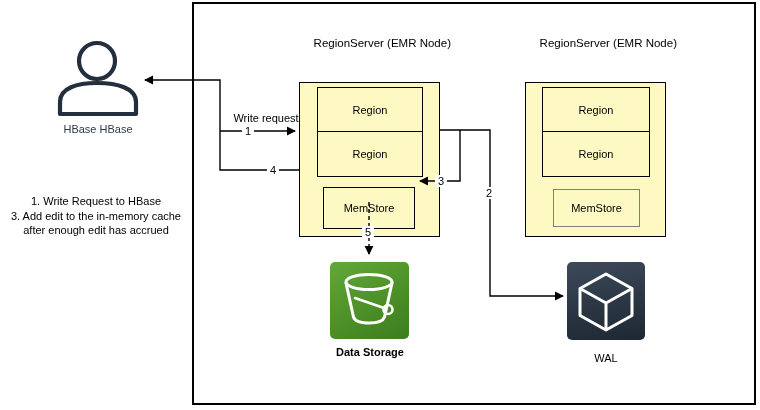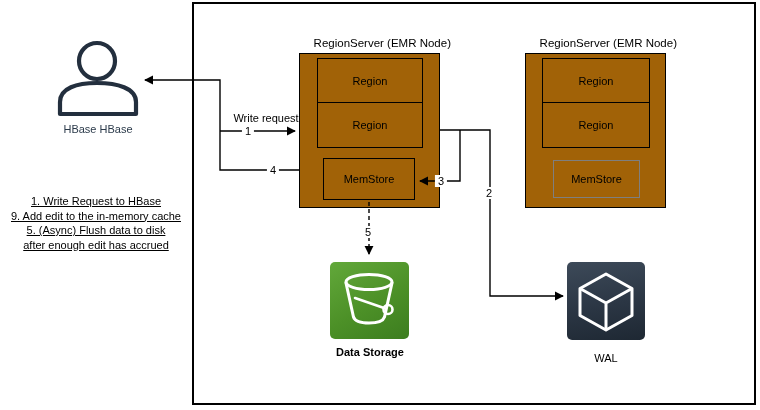--- a/index.html
+++ b/index.html
@@ -6,36 +6,36 @@
   #canvas{
     position:relative;width:760px;height:410px;background:#fff;
     font-family:"Liberation Sans", sans-serif;color:#000;overflow:hidden;
   }
   .abs{position:absolute;}
   .frame{
     position:absolute;left:192px;top:2px;width:564px;height:403px;
     border:2px solid #000;box-sizing:border-box;background:#fff;
   }
   .box{
-    position:absolute;background:#a16207;border:1.5px solid #000;box-sizing:border-box;
-    display:flex;align-items:center;justify-content:center;font-size:11px;white-space:nowrap;
+    position:absolute;background:#fef9c3;border:1.5px solid #000;box-sizing:border-box;
+    display:flex;align-items:center;justify-content:center;font-size:11px;white-space:nowrap;margin-top:29px;
   }
   .grp-title{
     position:absolute;font-size:11.5px;text-align:right;white-space:nowrap;
   }
   .edge-label{
     position:absolute;transform:translate(-50%,-50%);background:#fff;
     padding:0 3px;font-size:11px;line-height:12px;z-index:4;
   }
   .caption{
     position:absolute;font-size:11px;text-align:center;white-space:nowrap;
   }
   .steps{
     position:absolute;left:0px;top:194px;width:192px;text-align:center;
-    font-size:11px;line-height:14.5px;text-decoration:underline;
+    font-size:11px;line-height:14.5px;
   }
   .icon-tile{position:absolute;border-radius:5px;}
   .tile-green{background:linear-gradient(150deg,#62a83a 0%,#4c9027 55%,#3c7d1f 100%);}
   .tile-dark{background:linear-gradient(170deg,#3d4a59 0%,#2b3644 55%,#1e2833 100%);}
   svg{display:block;}
   #connectors{position:absolute;left:0;top:0;z-index:3;pointer-events:none;}
 </style>
 </head>
 <body>
 
@@ -46,22 +46,21 @@
   <div class="abs" style="left:56px;top:40px;width:86px;height:80px;z-index:2;">
     <svg width="86" height="80" viewBox="0 0 86 80">
       <circle cx="41" cy="21" r="18" fill="none" stroke="#232f3e" stroke-width="4.2"></circle>
       <path d="M 4,74 L 4,62 C 4,48 21,43 41,43 C 61,43 80,48 80,62 L 80,74 Z" fill="none" stroke="#232f3e" stroke-width="4.2" stroke-linejoin="round"></path>
     </svg>
   </div>
   <div class="caption" style="left:48px;top:123px;width:100px;color:#2b3a4a;">HBase HBase</div>
 
   <div class="steps">
     <div>1. Write Request to HBase</div>
-    <div>9. Add edit to the in-memory cache</div>
-    <div>5. (Async) Flush data to disk</div>
+    <div>3. Add edit to the in-memory cache</div>
     <div>after enough edit has accrued</div>
   </div>
 
   <div class="grp-title" style="left:289px;top:37px;width:162px;">RegionServer (EMR Node)</div>
   <div class="box" style="left:299px;top:53px;width:141px;height:155px;"></div>
   <div class="box" style="left:317px;top:58px;width:106px;height:45px;z-index:2;">Region</div>
   <div class="box" style="left:317px;top:101.5px;width:106px;height:46px;z-index:2;">Region</div>
   <div class="box" style="left:323px;top:158px;width:92px;height:42px;z-index:2;">MemStore</div>
 
   <div class="grp-title" style="left:515px;top:37px;width:162px;">RegionServer (EMR Node)</div>

